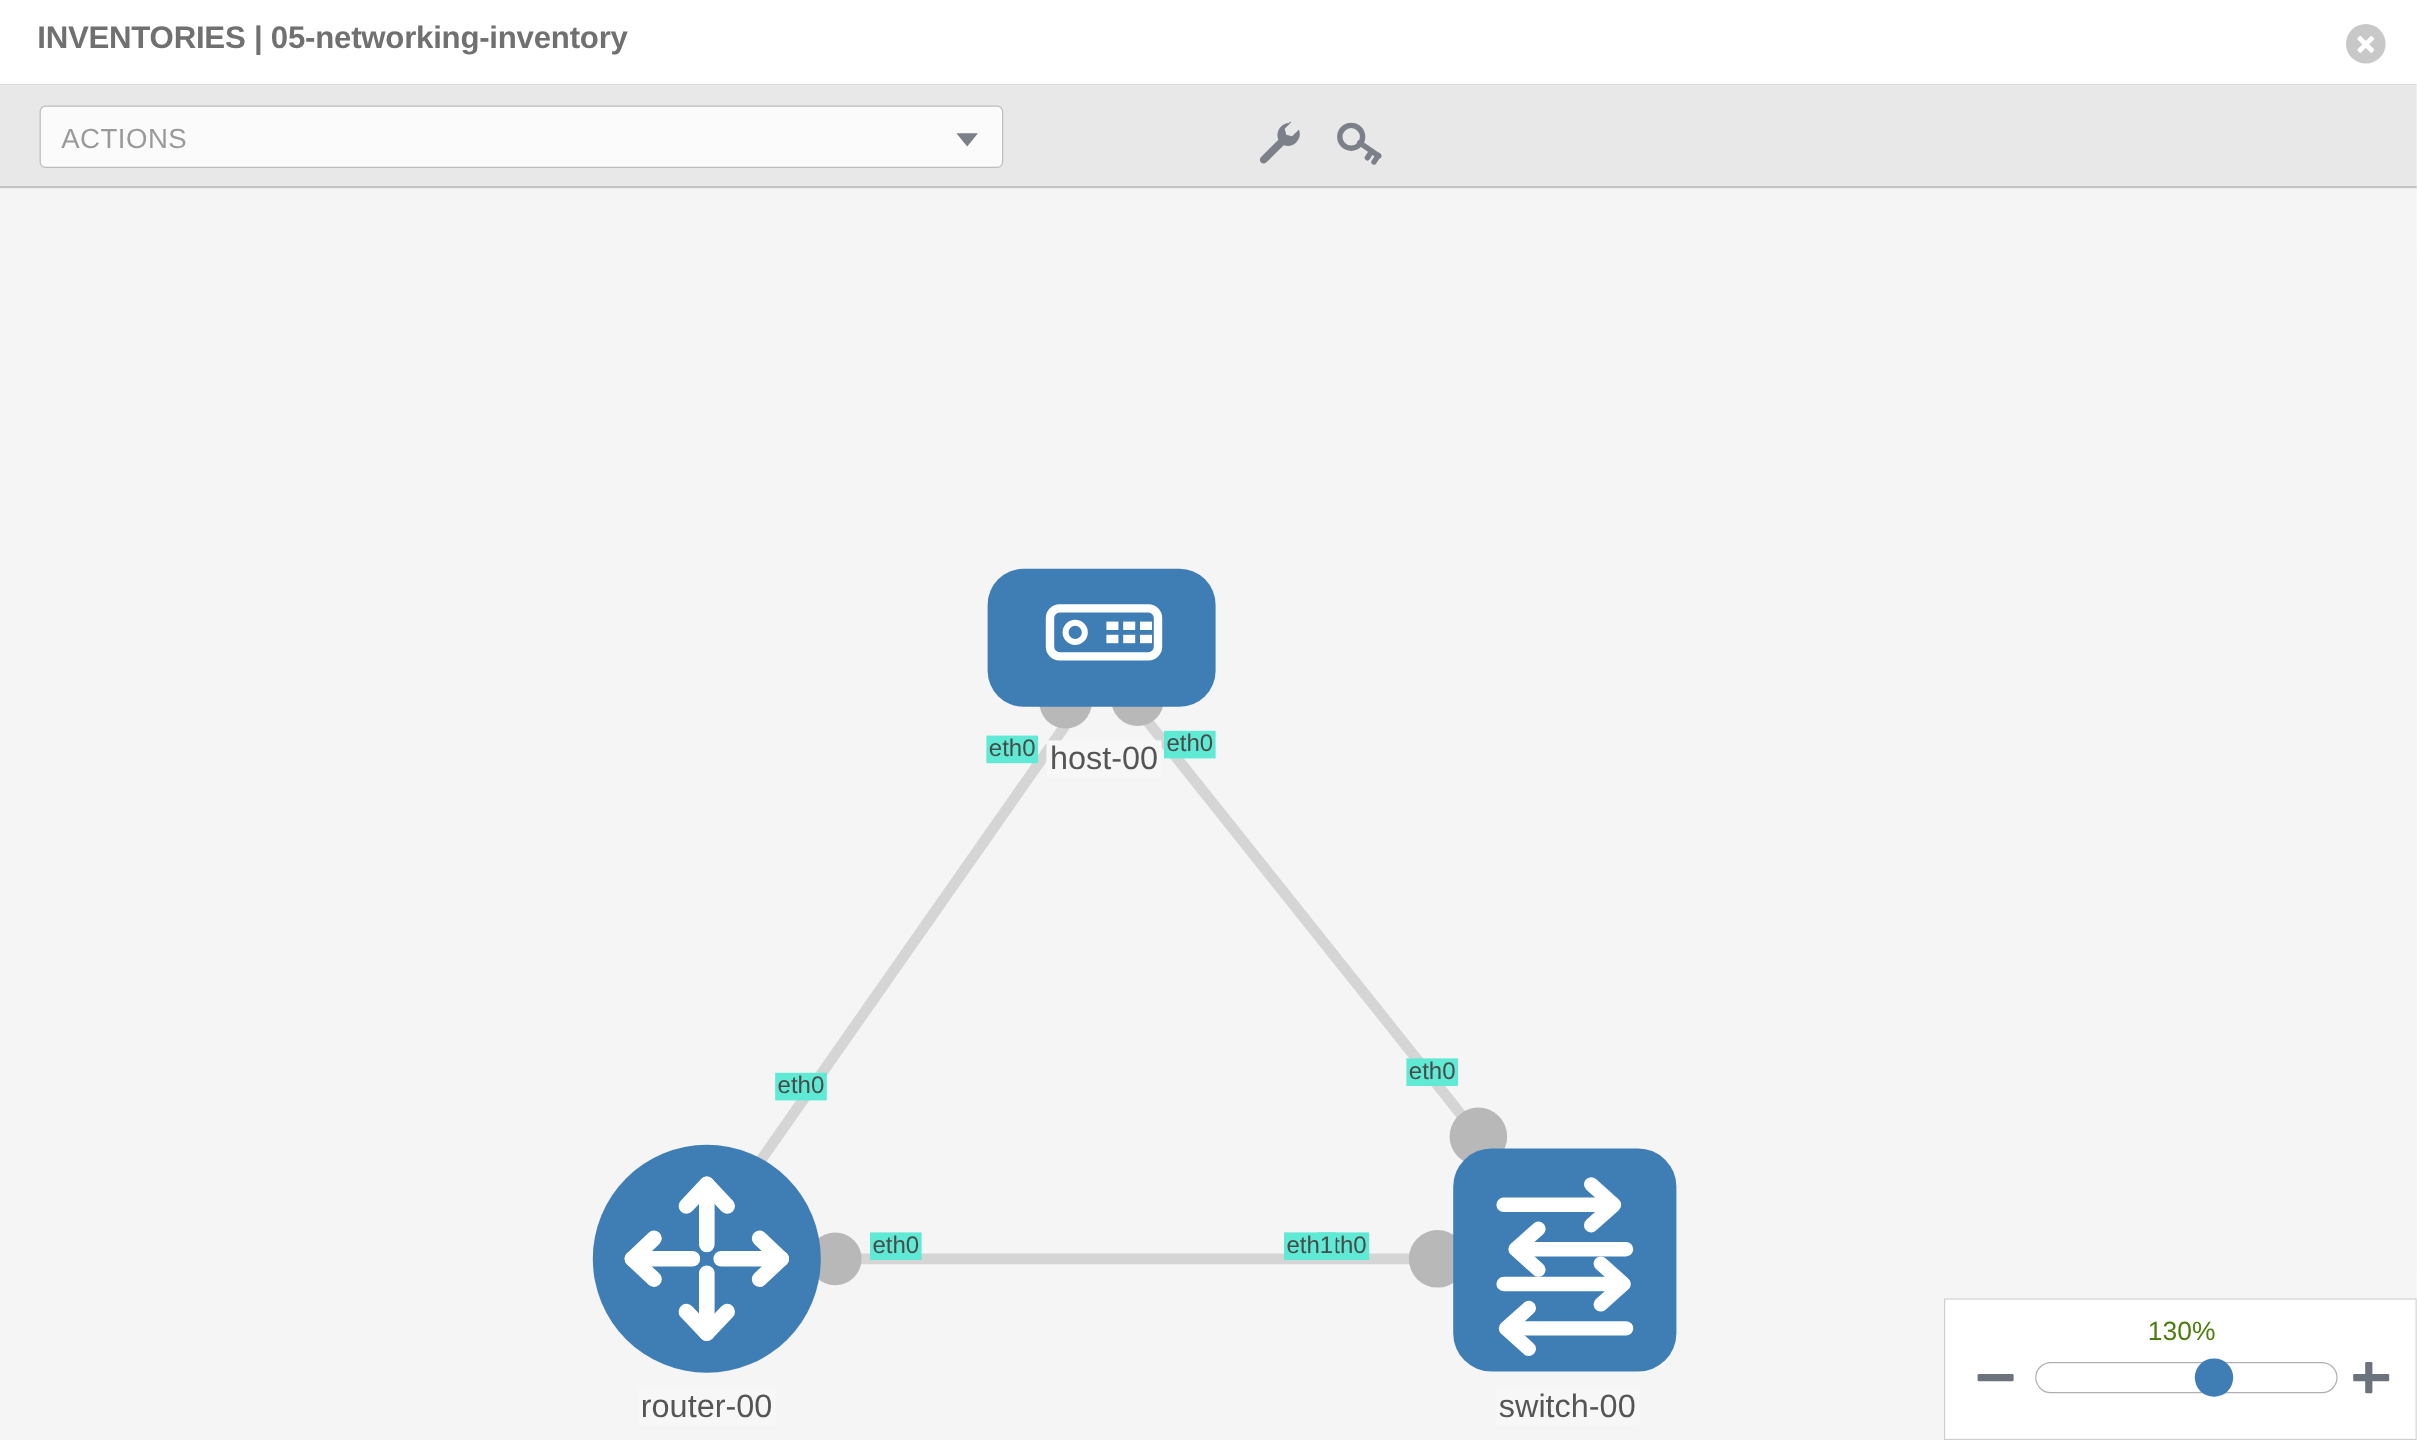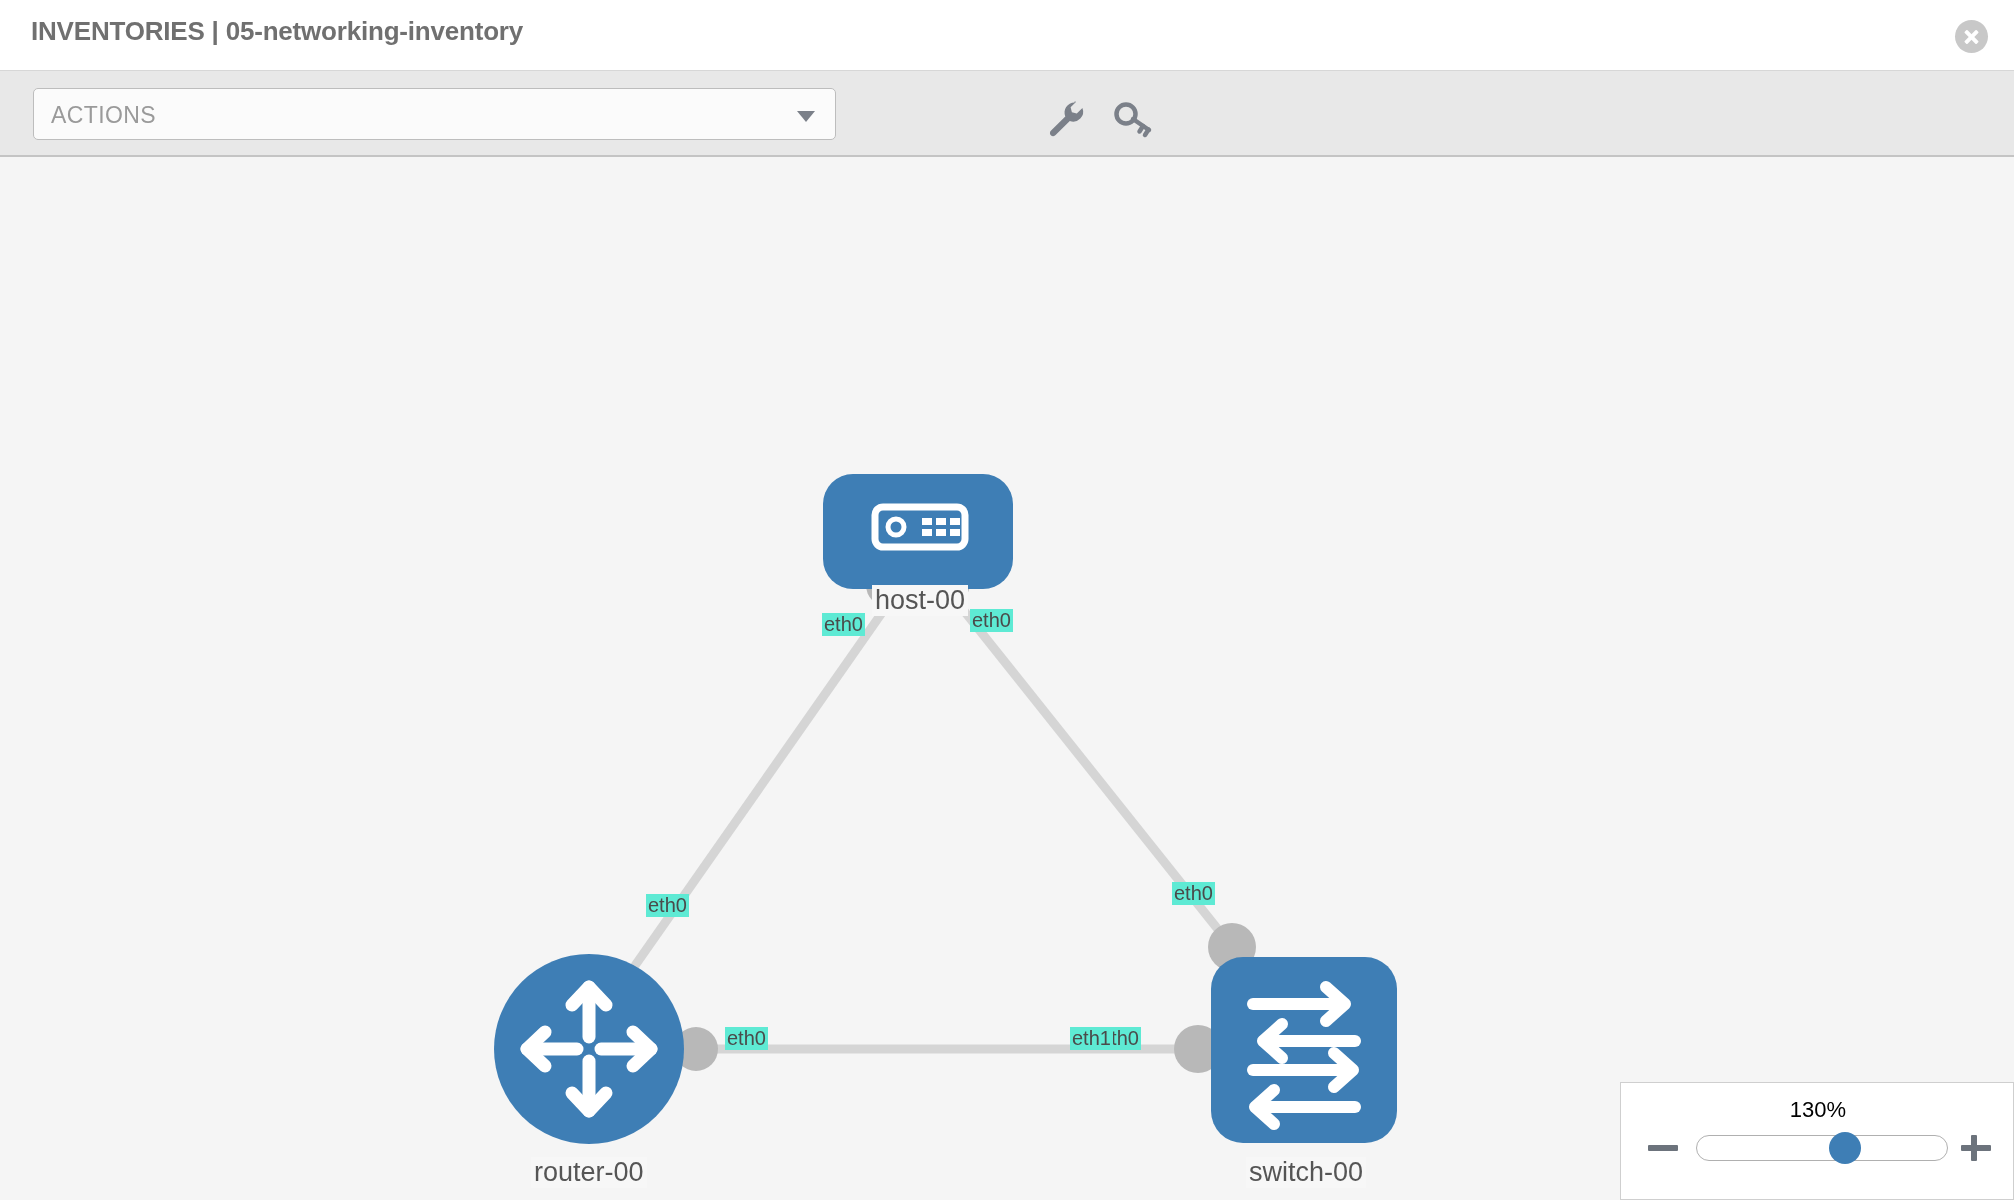--- a/index.html
+++ b/index.html
@@ -77,21 +77,21 @@
   }
 
   
   .zoom-widget {
     position: absolute; left: 1620px; top: 1082px;
     width: 394px; height: 118px;
     background: #ffffff; border: 1px solid #cfcfcf;
   }
   .zoom-pct {
     position: absolute; top: 14px; left: 0; width: 394px;
-    text-align: center; font-size: 22px; color: #000000;
+    text-align: center; font-size: 22px; color: #4d7c0f;
   }
   .zoom-minus, .zoom-plus {
     position: absolute; top: 48px; width: 34px; height: 34px; cursor: pointer;
   }
   .zoom-minus { left: 25px; }
   .zoom-plus  { left: 338px; }
   .zoom-minus::before, .zoom-plus::before {
     content: ""; position: absolute; left: 2px; top: 14px;
     width: 30px; height: 6px; background: #6c737c; border-radius: 1px;
   }
@@ -197,21 +197,21 @@
           <path d="M1355 884 L1264 884"></path>
           <path d="M1282 867 L1263 884 L1282 901"></path>
           <path d="M1253 913 L1352 913"></path>
           <path d="M1334 896 L1353 913 L1334 930"></path>
           <path d="M1355 950 L1256 950"></path>
           <path d="M1274 933 L1255 950 L1274 967"></path>
         </g>
       </g>
     </svg>
 
-    <div class="node-label" style="left:872px; top:428px;">host-00</div>
+    <div class="node-label" style="left:872px; top:460px;">host-00</div>
     <div class="node-label" style="left:531px; top:1000px;">router-00</div>
     <div class="node-label" style="left:1246px; top:1000px;">switch-00</div>
 
     <div class="iface-label" style="left:822px; top:456px;">eth0</div>
     <div class="iface-label" style="left:970px; top:452px;">eth0</div>
     <div class="iface-label" style="left:646px; top:737px;">eth0</div>
     <div class="iface-label" style="left:1172px; top:725px;">eth0</div>
     <div class="iface-label" style="left:725px; top:870px;">eth0</div>
     <div class="iface-label" style="left:1098px; top:870px;">eth0</div>
     <div class="iface-label" style="left:1070px; top:870px;">eth1</div>

